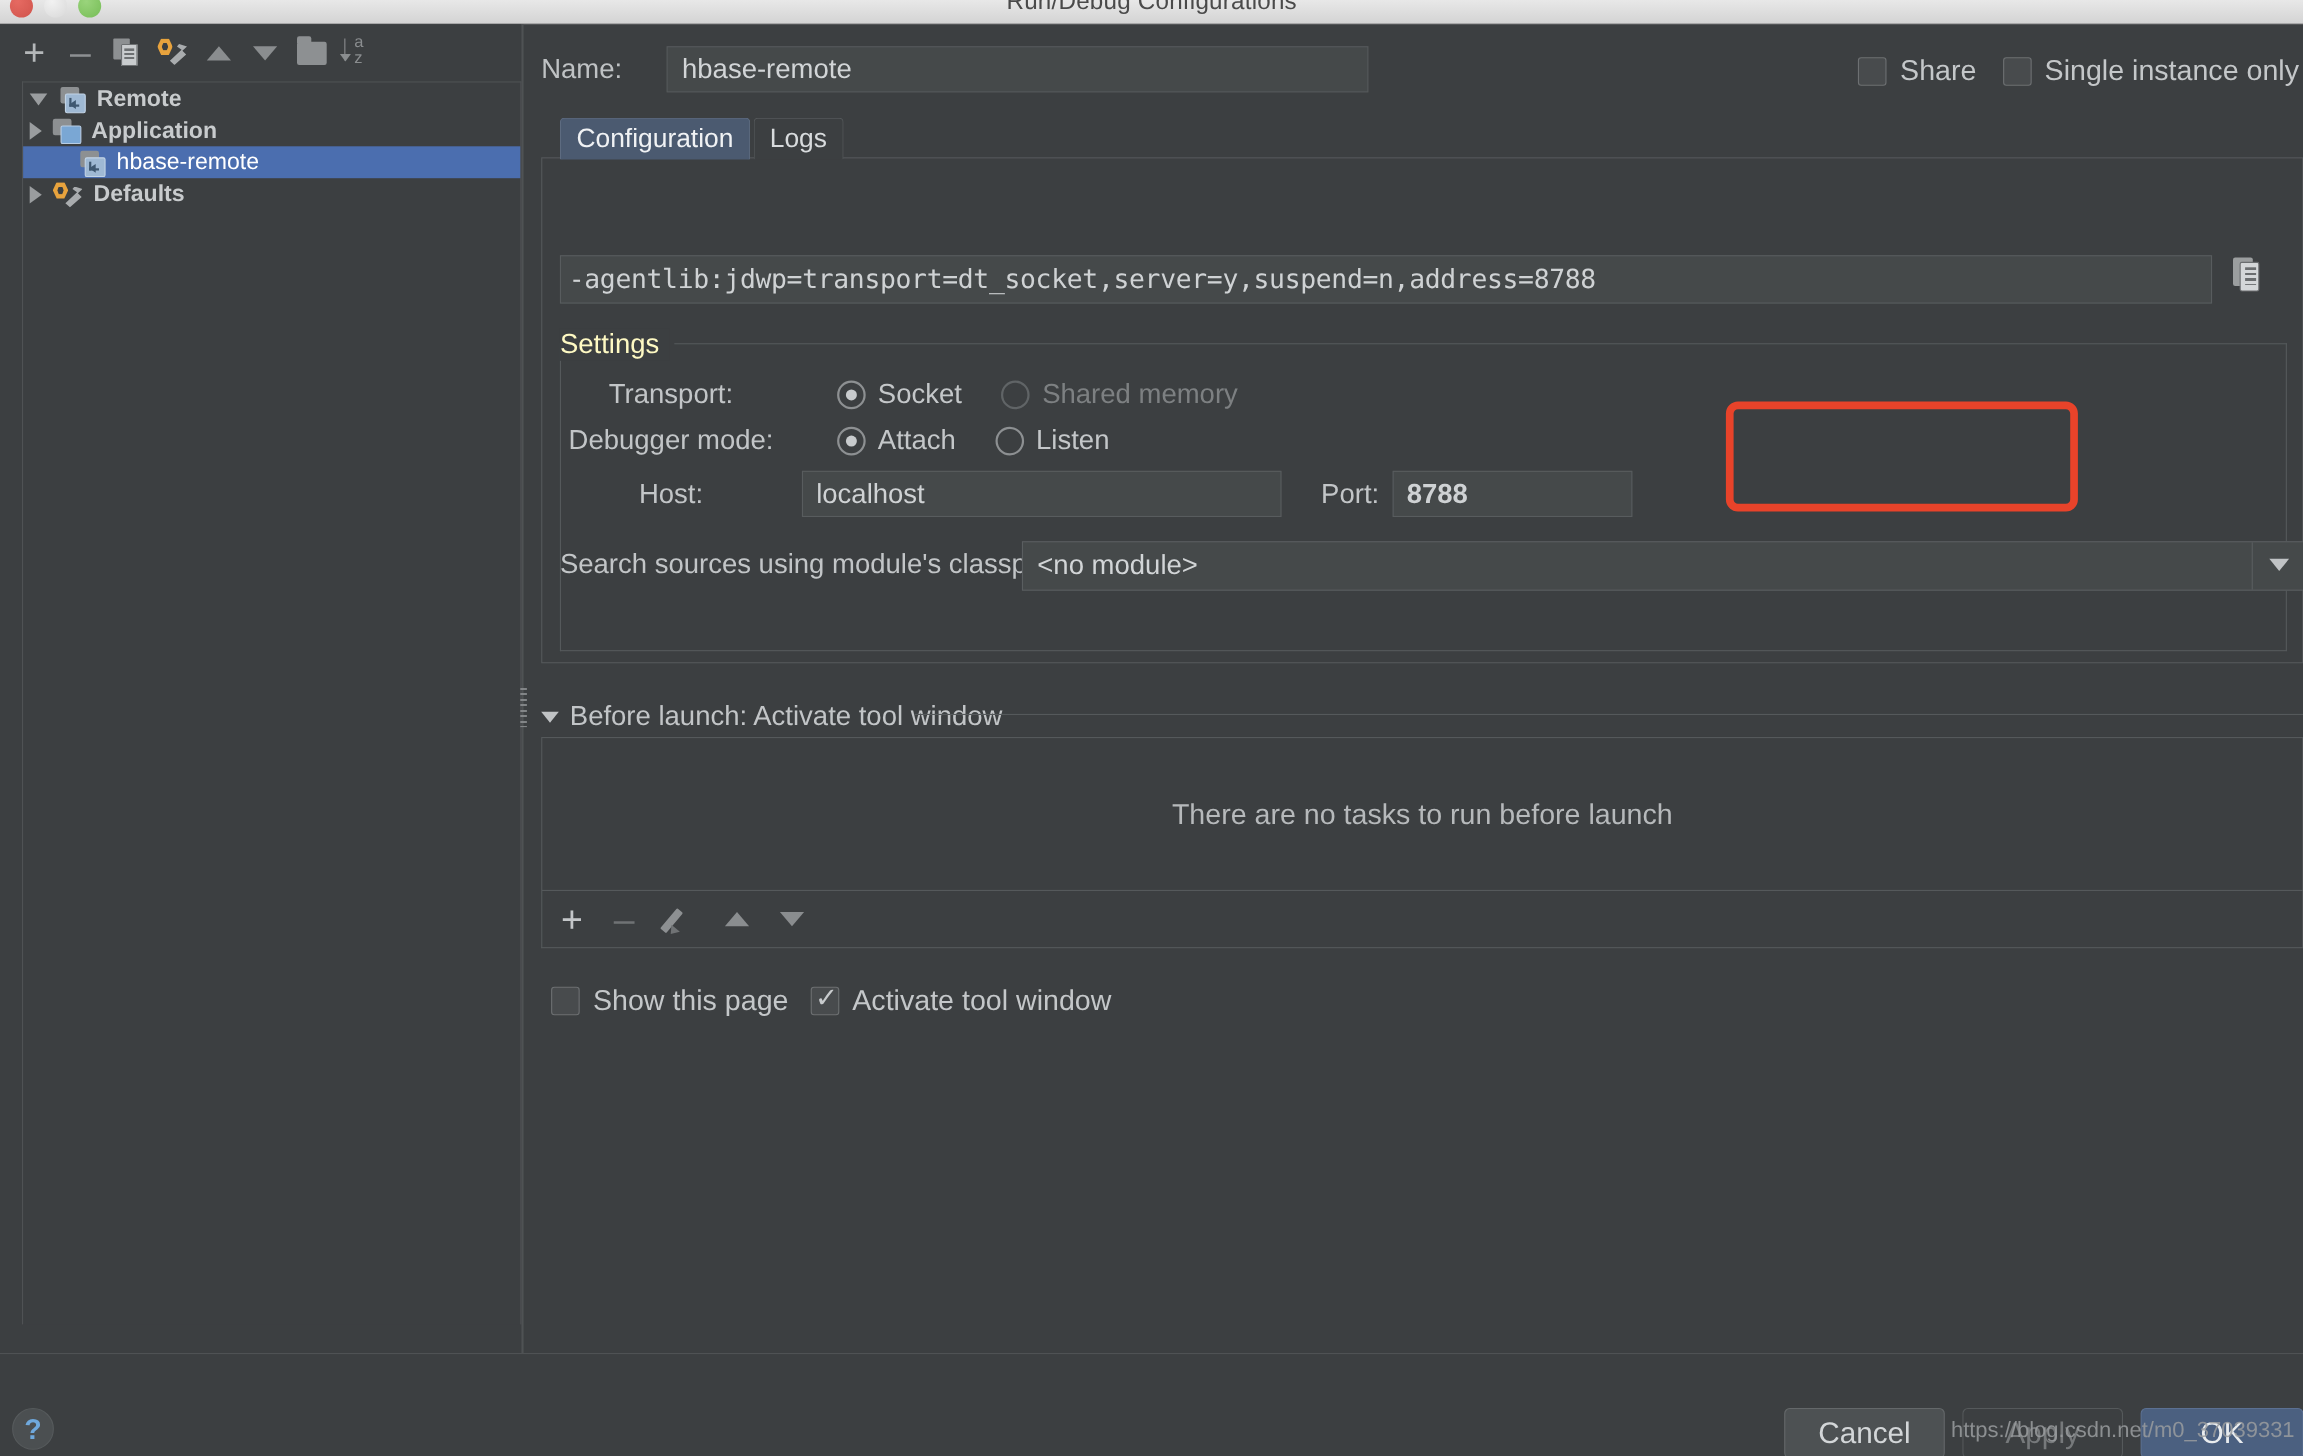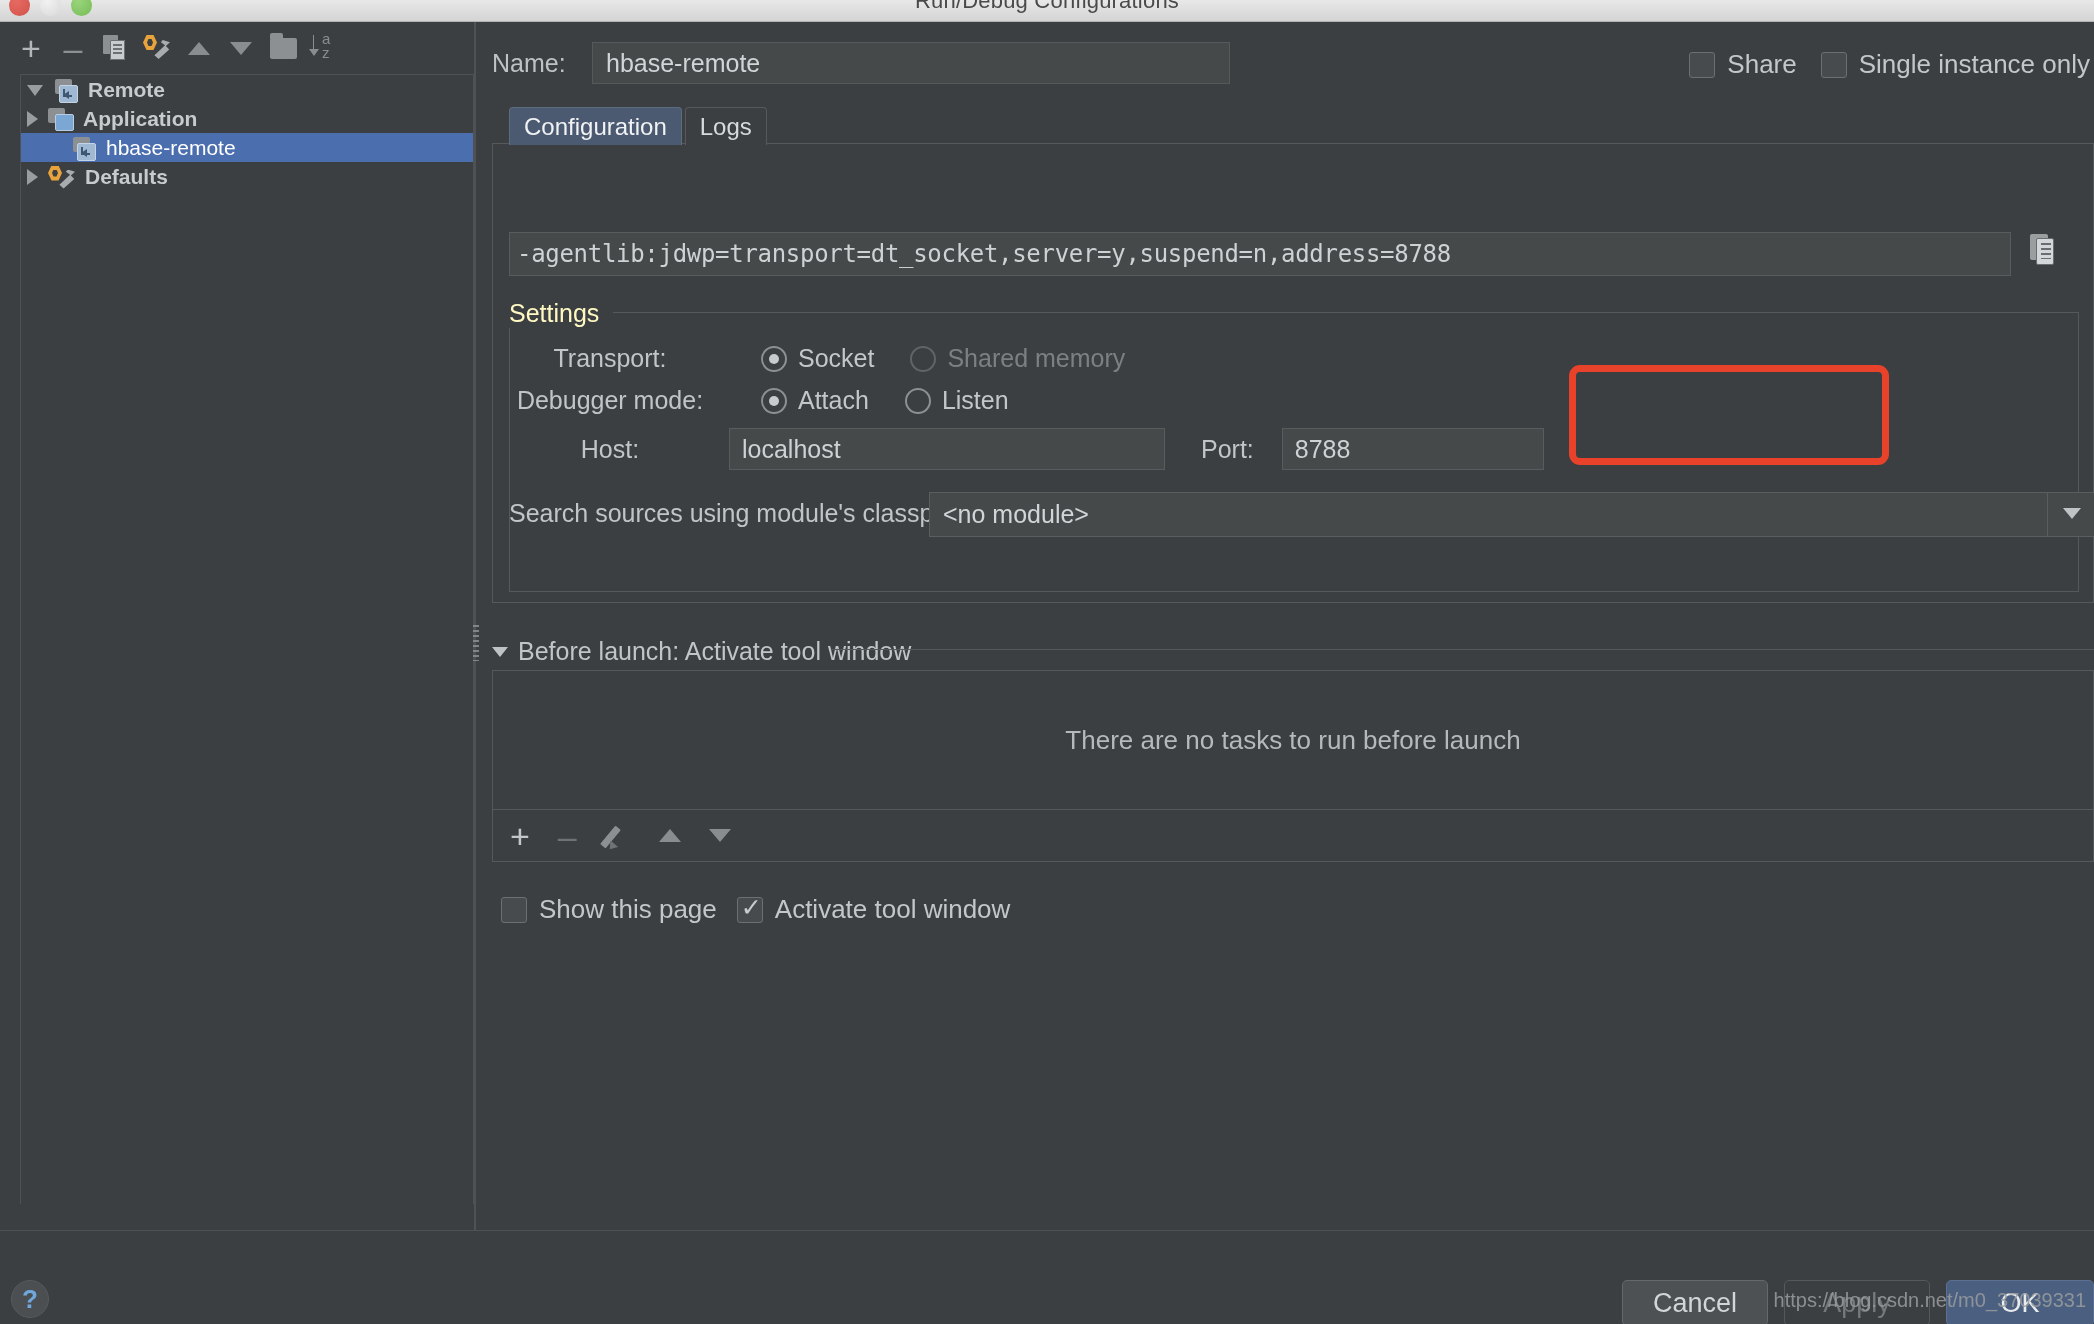--- a/index.html
+++ b/index.html
@@ -138,21 +138,21 @@
   }
   .splitter-grip {
     position:absolute; left:473px; top:625px; width:6px; height:36px;
     background: repeating-linear-gradient(#8d9092 0 2px, transparent 2px 5px);
     opacity:.85;
   }
 
   
   .right-panel { position:absolute; left:476px; top:22px; width:1618px; height:1208px; }
 
-  .name-row { position:absolute; left:16px; top:20px; display:flex; align-items:center; }
+  .name-row { position:absolute; left:16px; top:20px; display:flex; align-items:center;gap:14px; }
   .lbl { color:#bfc2c4; font-size:25px; }
   .name-label { width: 100px; }
   .name-input {
     width: 638px; height: 42px; background:#45494a; border:1px solid #55595b;
     color:#d2d5d7; font-size:25px; padding-left:13px; line-height:40px;
     font-family:"Liberation Sans", sans-serif;
   }
 
   .top-checks { position:absolute; right:4px; top:27px; display:flex; align-items:center; gap:24px; }
   .chk-wrap { display:flex; align-items:center; gap:12px; }
@@ -434,21 +434,21 @@
         <span style="display:inline-flex;align-items:center;margin-left:36px;">
           <span class="radio"></span>
           <span class="radio-label">Listen</span>
         </span>
       </div>
 
       <div class="setting-row" style="left:16px; top:284px;">
         <span class="row-label" style="width:202px;">Host:</span>
         <span class="text-input" style="margin-left:18px;width:436px;height:42px;">localhost</span>
         <span class="row-label" style="margin-left:36px;">Port:</span>
-        <span class="text-input" style="margin-left:28px;width:262px;height:42px;">8788</span>
+        <span class="text-input" style="margin-left:12px;width:218px;height:42px;font-weight:bold;">8788</span>
       </div>
 
       <div class="red-box" style="left:1076px; top:221px; width:320px; height:100px;"></div>
 
       <div class="module-row">
         <span class="module-label">Search sources using module's classpath:</span>
       </div>
       <div class="module-select">
         <span class="val">&lt;no module&gt;</span>
         <span class="sep"></span>

